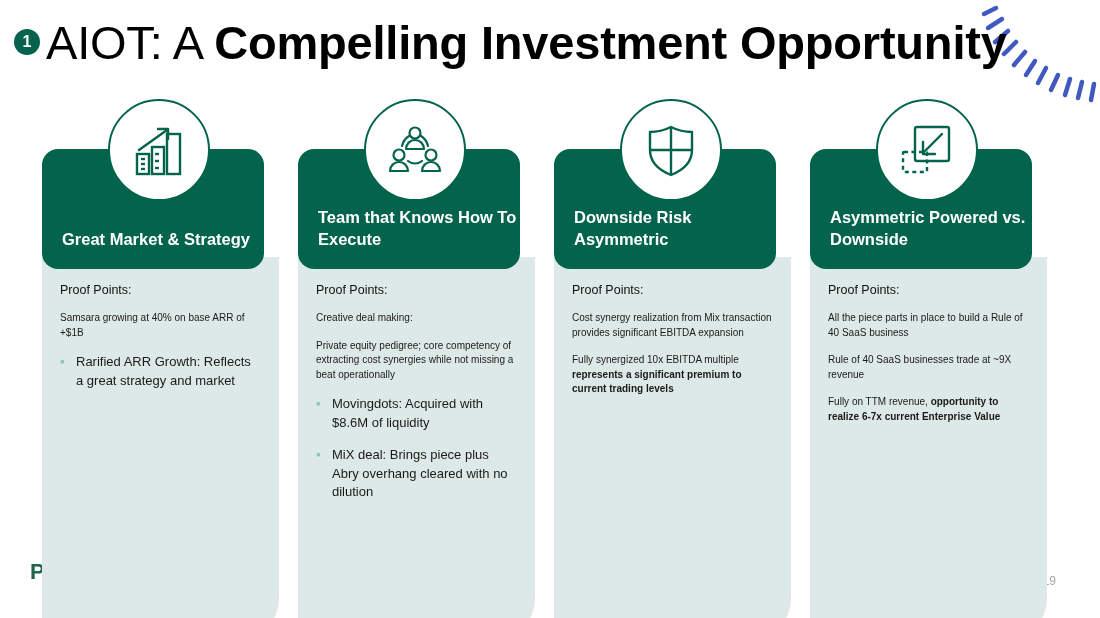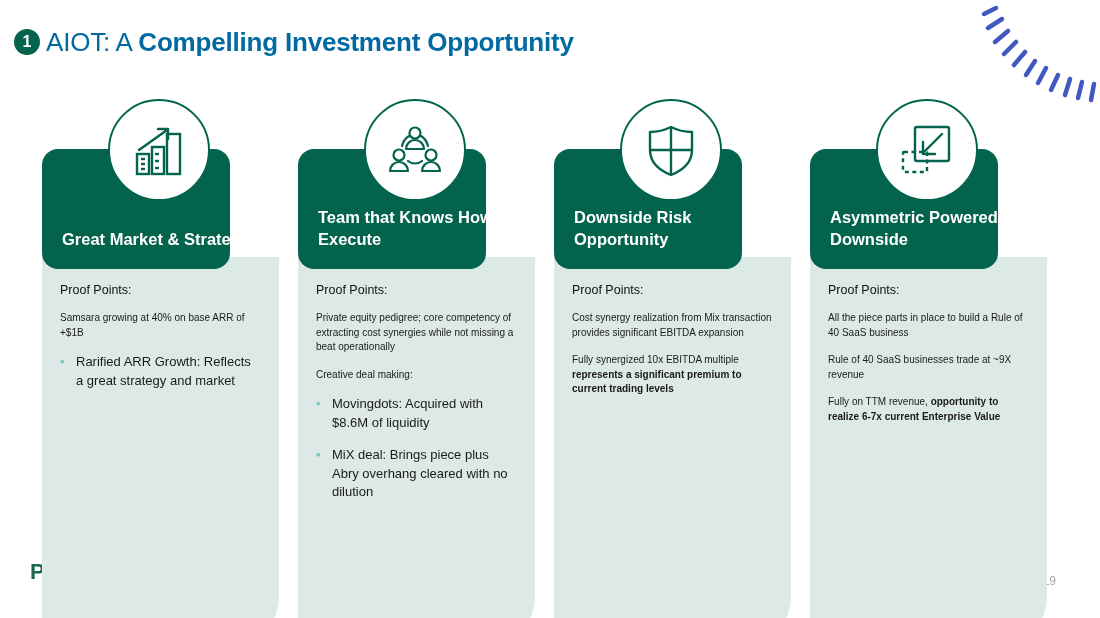--- a/index.html
+++ b/index.html
@@ -43,22 +43,22 @@
     font-size: 16px;
     font-weight: bold;
     display: flex;
     align-items: center;
     justify-content: center;
     margin-right: 6px;
     flex: none;
     line-height: 1;
   }
   .title-text {
-    font-size: 26px;
-    color: #0369a1;
+    font-size: 47px;
+    color: #000000;
     letter-spacing: -0.2px;
     white-space: nowrap;
   }
   .title-light { font-weight: 400; }
   .title-bold  { font-weight: 700; }
 
   
   .cards {
     position: absolute;
     top: 99px;
@@ -83,21 +83,21 @@
     box-sizing: border-box;
     display: flex;
     align-items: center;
     justify-content: center;
     z-index: 3;
   }
   .card-header {
     position: absolute;
     top: 50px;
     left: 0;
-    width: 188px;
+    width: 222px;
     height: 120px;
     background: #04634d;
     border-radius: 16px 16px 16px 16px;
     box-sizing: border-box;
     z-index: 2;
   }
   .card-header-title {
     position: absolute;
     left: 20px;
     bottom: 18px;
@@ -254,43 +254,43 @@
         <path d="M17 26 a16 16 0 0 1 7 -10" stroke-linecap="round"></path>
         <path d="M43 26 a16 16 0 0 0 -7 -10" stroke-linecap="round"></path>
         <path d="M23 41 a11 11 0 0 0 14 0" stroke-linecap="round"></path>
       </svg>
     </div>
     <div class="card-header">
       <div class="card-header-title">Team that Knows How To Execute</div>
     </div>
     <div class="card-body">
       <div class="proof-label">Proof Points:</div>
+      <div class="para">Creative deal making:</div>
       <div class="para">Private equity pedigree; core competency of extracting cost synergies while not missing a beat operationally</div>
-      <div class="para">Creative deal making:</div>
       <div class="bullet-row">
         <span class="bullet-dot">▪</span>
         <span class="bullet-text">Movingdots: Acquired with $8.6M of liquidity</span>
       </div>
       <div class="bullet-row">
         <span class="bullet-dot">▪</span>
         <span class="bullet-text">MiX deal: Brings piece plus Abry overhang cleared with no dilution</span>
       </div>
     </div>
   </div>
 
   <div class="card">
     <div class="icon-circle">
       <svg width="60" height="60" viewBox="0 0 60 60" fill="none" stroke="#04634d" stroke-width="2.4">
         <path d="M30 7 C22 11 14 12 9 12 L9 30 C9 44 20 51 30 55 C40 51 51 44 51 30 L51 12 C46 12 38 11 30 7 Z" stroke-linejoin="round"></path>
         <line x1="30" y1="8" x2="30" y2="54"></line>
         <line x1="9" y1="30" x2="51" y2="30"></line>
       </svg>
     </div>
     <div class="card-header">
-      <div class="card-header-title">Downside Risk Opportunity</div>
+      <div class="card-header-title">Downside Risk Asymmetric</div>
     </div>
     <div class="card-body">
       <div class="proof-label">Proof Points:</div>
       <div class="para">Cost synergy realization from Mix transaction provides significant EBITDA expansion</div>
       <div class="para"><span>Fully synergized 10x EBITDA multiple </span><b>represents a significant premium to current trading levels</b></div>
     </div>
   </div>
 
   <div class="card">
     <div class="icon-circle">

